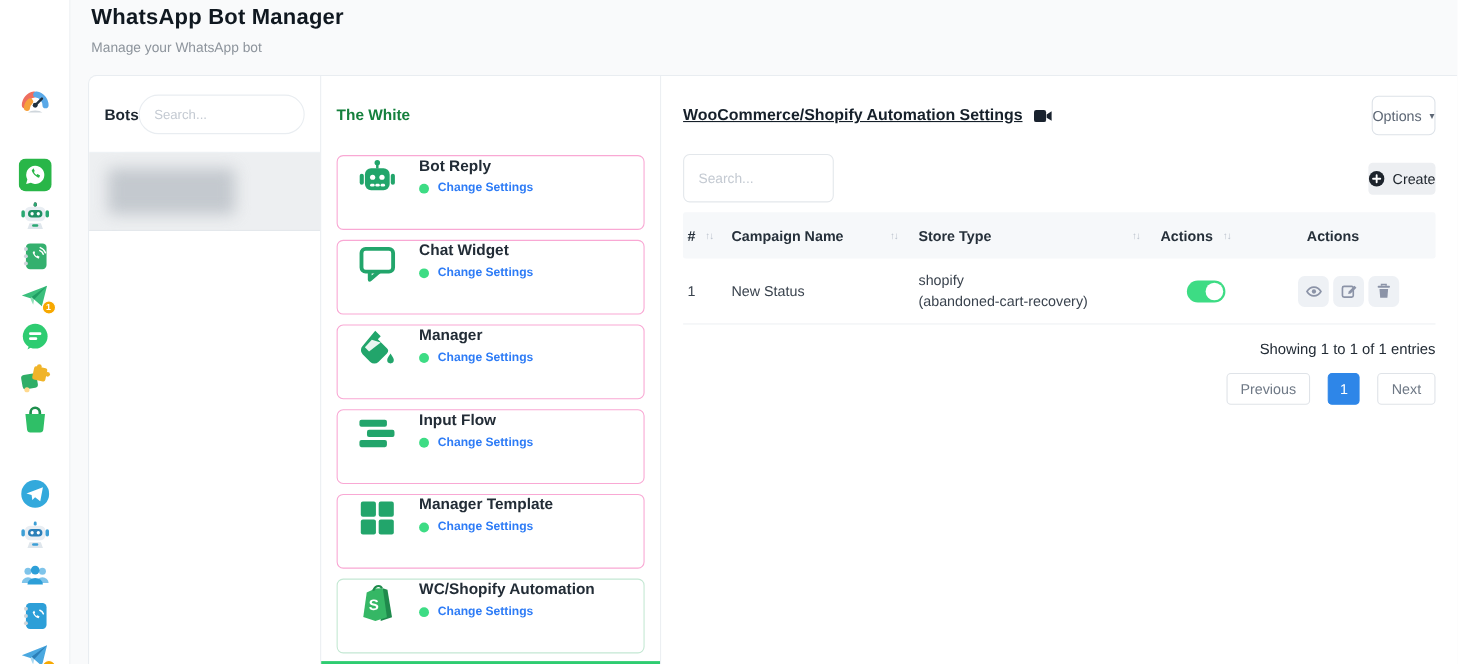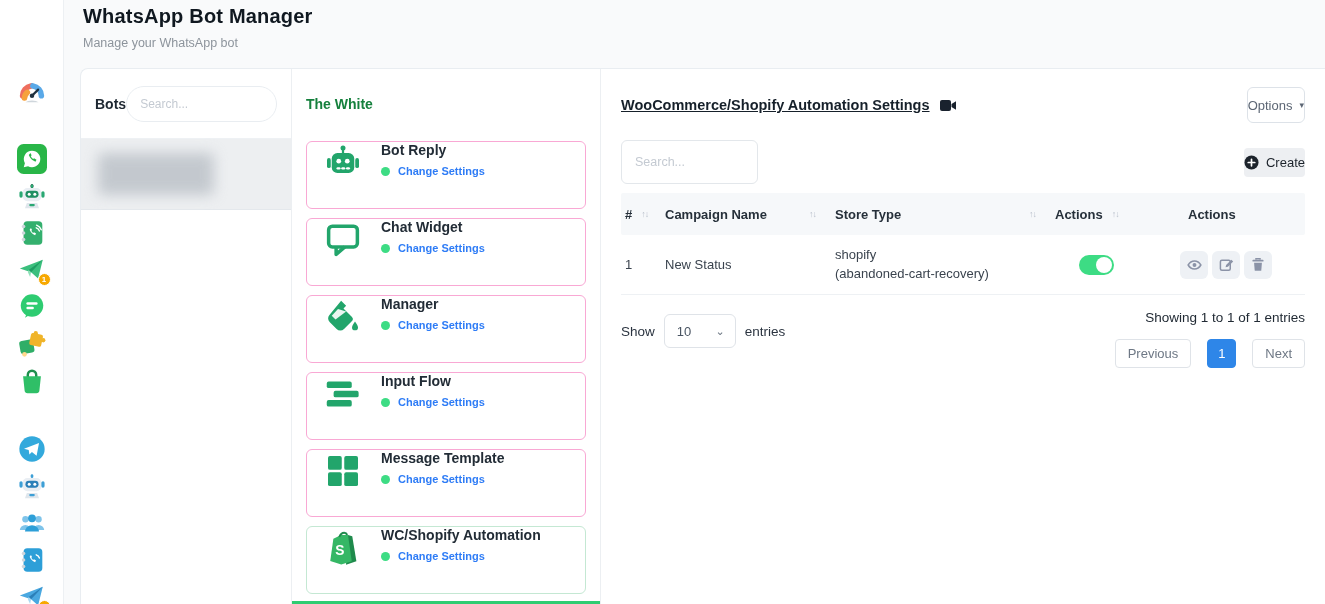--- a/index.html
+++ b/index.html
@@ -386,21 +386,21 @@
     <div class="menu-card">
       <span class="m-icon">
         <svg viewBox="0 0 32 32">
           <rect x="4" y="4" width="11" height="11" rx="1.5" fill="#22a56b"></rect>
           <rect x="17" y="4" width="11" height="11" rx="1.5" fill="#22a56b"></rect>
           <rect x="4" y="17" width="11" height="11" rx="1.5" fill="#22a56b"></rect>
           <rect x="17" y="17" width="11" height="11" rx="1.5" fill="#22a56b"></rect>
         </svg>
       </span>
       <div>
-        <div class="m-label">Message Template</div>
+        <div class="m-label">Manager Template</div>
         <div class="m-action">
           <span class="m-dot"></span>
           <span class="m-link">Change Settings</span>
         </div>
       </div>
     </div>
 
     <div class="menu-card selected">
       <span class="m-icon">
         <svg viewBox="0 0 32 32">
@@ -501,28 +501,20 @@
               <rect x="1.5" y="3" width="12" height="1.8" rx=".9" fill="#8b93a7"></rect>
               <path d="M5.3 3V1.8h4.4V3" fill="none" stroke="#8b93a7" stroke-width="1.5"></path>
               <path d="M3.3 6h8.4l-.7 8.6H4z" fill="#8b93a7"></path>
             </svg>
           </button>
         </div>
       </div>
     </div>
 
     <div class="tbl-footer">
-      <div class="show-group">
-        <span class="show-label">Show</span>
-        <div class="page-size">
-          <span class="val">10</span>
-          <span class="sel-caret">⌄</span>
-        </div>
-        <span class="entries-label">entries</span>
-      </div>
       <div class="footer-right">
         <span class="summary">Showing 1 to 1 of 1 entries</span>
         <div class="pagination">
           <button class="pg-btn">Previous</button>
           <button class="pg-btn active">1</button>
           <button class="pg-btn">Next</button>
         </div>
       </div>
     </div>
   </section>

